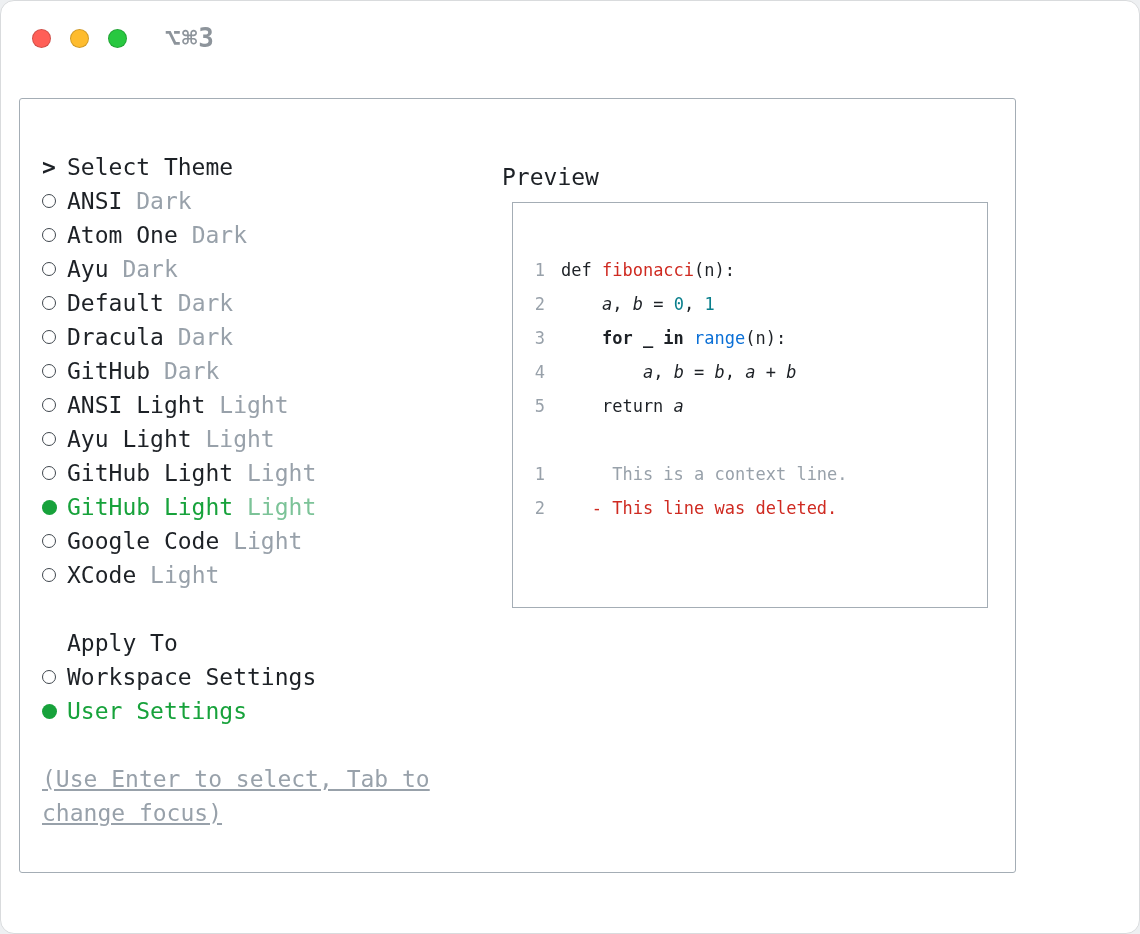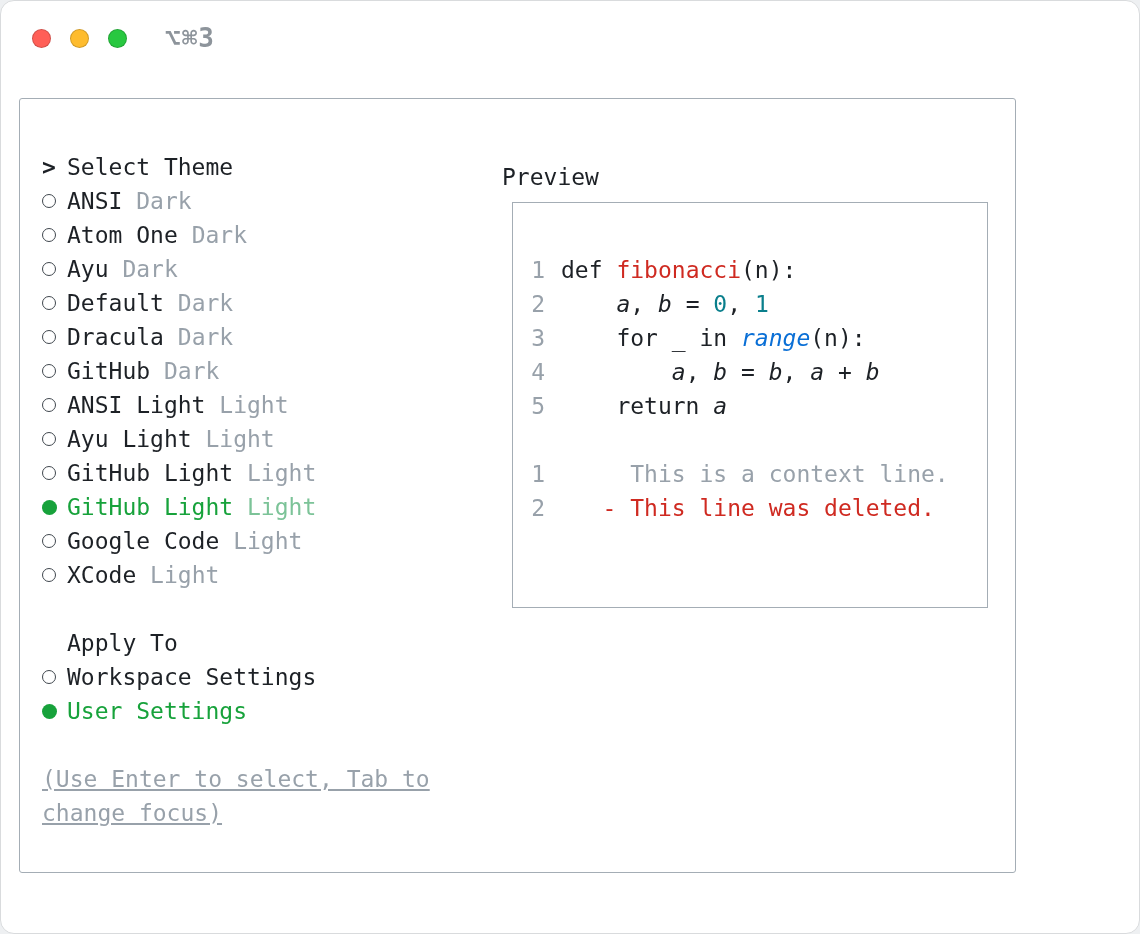--- a/index.html
+++ b/index.html
@@ -41,21 +41,21 @@
   .option.selected .name { color: var(--green); }
   .option.selected .suffix { color: var(--green_dim); }
   .hint { color: var(--gray); text-decoration: underline; }
   
   .preview-title { position: absolute; left: 482px; top: 61px; height: 34px; line-height: 34px; font-size: 23px; color: var(--fg); }
   .preview-box {
     position: absolute; left: 492px; top: 103px; width: 476px; height: 406px;
     border: 1.5px solid var(--panel_border); background: #fff;
     padding: 50px 10px 0 18px; overflow: hidden;
   }
-  .cline { height: 34px; line-height: 34px; white-space: pre; font-size: 23px; color: var(--fg); }
+  .cline { height: 34px; line-height: 34px; white-space: pre; font-size: 17px; color: var(--fg); }
   .ln { display: inline-block; width: 14px; margin-right: 16px; text-align: right; color: var(--gray); }
 </style>
 </head>
 <body>
 
 <div class="window">
 
   <div class="titlebar">
     <span class="light red"></span>
     <span class="light yellow"></span>
@@ -101,21 +101,21 @@
       <div class="lrow hint">(Use Enter to select, Tab to</div>
       <div class="lrow hint">change focus)</div>
     </div>
 
     <div class="preview-title bold">Preview</div>
 
     <div class="preview-box">
       <div id="code-lines">
           <div class="cline"><span class="ln">1</span><span style="color: rgb(29, 33, 38);">def </span><span style="color: rgb(207, 42, 33);">fibonacci</span><span style="color: rgb(29, 33, 38);">(n):</span></div>
           <div class="cline"><span class="ln">2</span><span style="color: rgb(29, 33, 38);">    </span><span style="color: rgb(29, 33, 38); font-style: italic;">a</span><span style="color: rgb(29, 33, 38);">, </span><span style="color: rgb(29, 33, 38); font-style: italic;">b</span><span style="color: rgb(29, 33, 38);"> = </span><span style="color: rgb(10, 127, 140);">0</span><span style="color: rgb(29, 33, 38);">, </span><span style="color: rgb(10, 127, 140);">1</span></div>
-          <div class="cline"><span class="ln">3</span><span style="color: rgb(29, 33, 38);">    for _ in </span><span style="color: rgb(10, 111, 214); font-style: italic;">range</span><span style="color: rgb(29, 33, 38);">(n):</span></div>
+          <div class="cline"><span class="ln">3</span><span style="color: rgb(29, 33, 38); font-weight: bold;">    for _ in </span><span style="color: rgb(10, 111, 214);">range</span><span style="color: rgb(29, 33, 38);">(n):</span></div>
           <div class="cline"><span class="ln">4</span><span style="color: rgb(29, 33, 38);">        </span><span style="color: rgb(29, 33, 38); font-style: italic;">a</span><span style="color: rgb(29, 33, 38);">, </span><span style="color: rgb(29, 33, 38); font-style: italic;">b</span><span style="color: rgb(29, 33, 38);"> = </span><span style="color: rgb(29, 33, 38); font-style: italic;">b</span><span style="color: rgb(29, 33, 38);">, </span><span style="color: rgb(29, 33, 38); font-style: italic;">a</span><span style="color: rgb(29, 33, 38);"> + </span><span style="color: rgb(29, 33, 38); font-style: italic;">b</span></div>
           <div class="cline"><span class="ln">5</span><span style="color: rgb(29, 33, 38);">    return </span><span style="color: rgb(29, 33, 38); font-style: italic;">a</span></div>
           <div class="cline"><span class="ln"></span></div>
           <div class="cline"><span class="ln">1</span><span style="color: rgb(152, 161, 170); margin-top: 32px;">     This is a context line.</span></div>
           <div class="cline"><span class="ln">2</span><span style="color: rgb(207, 42, 33);">   - This line was deleted.</span></div>
         </div>
     </div>
 
   </div>
 </div>

